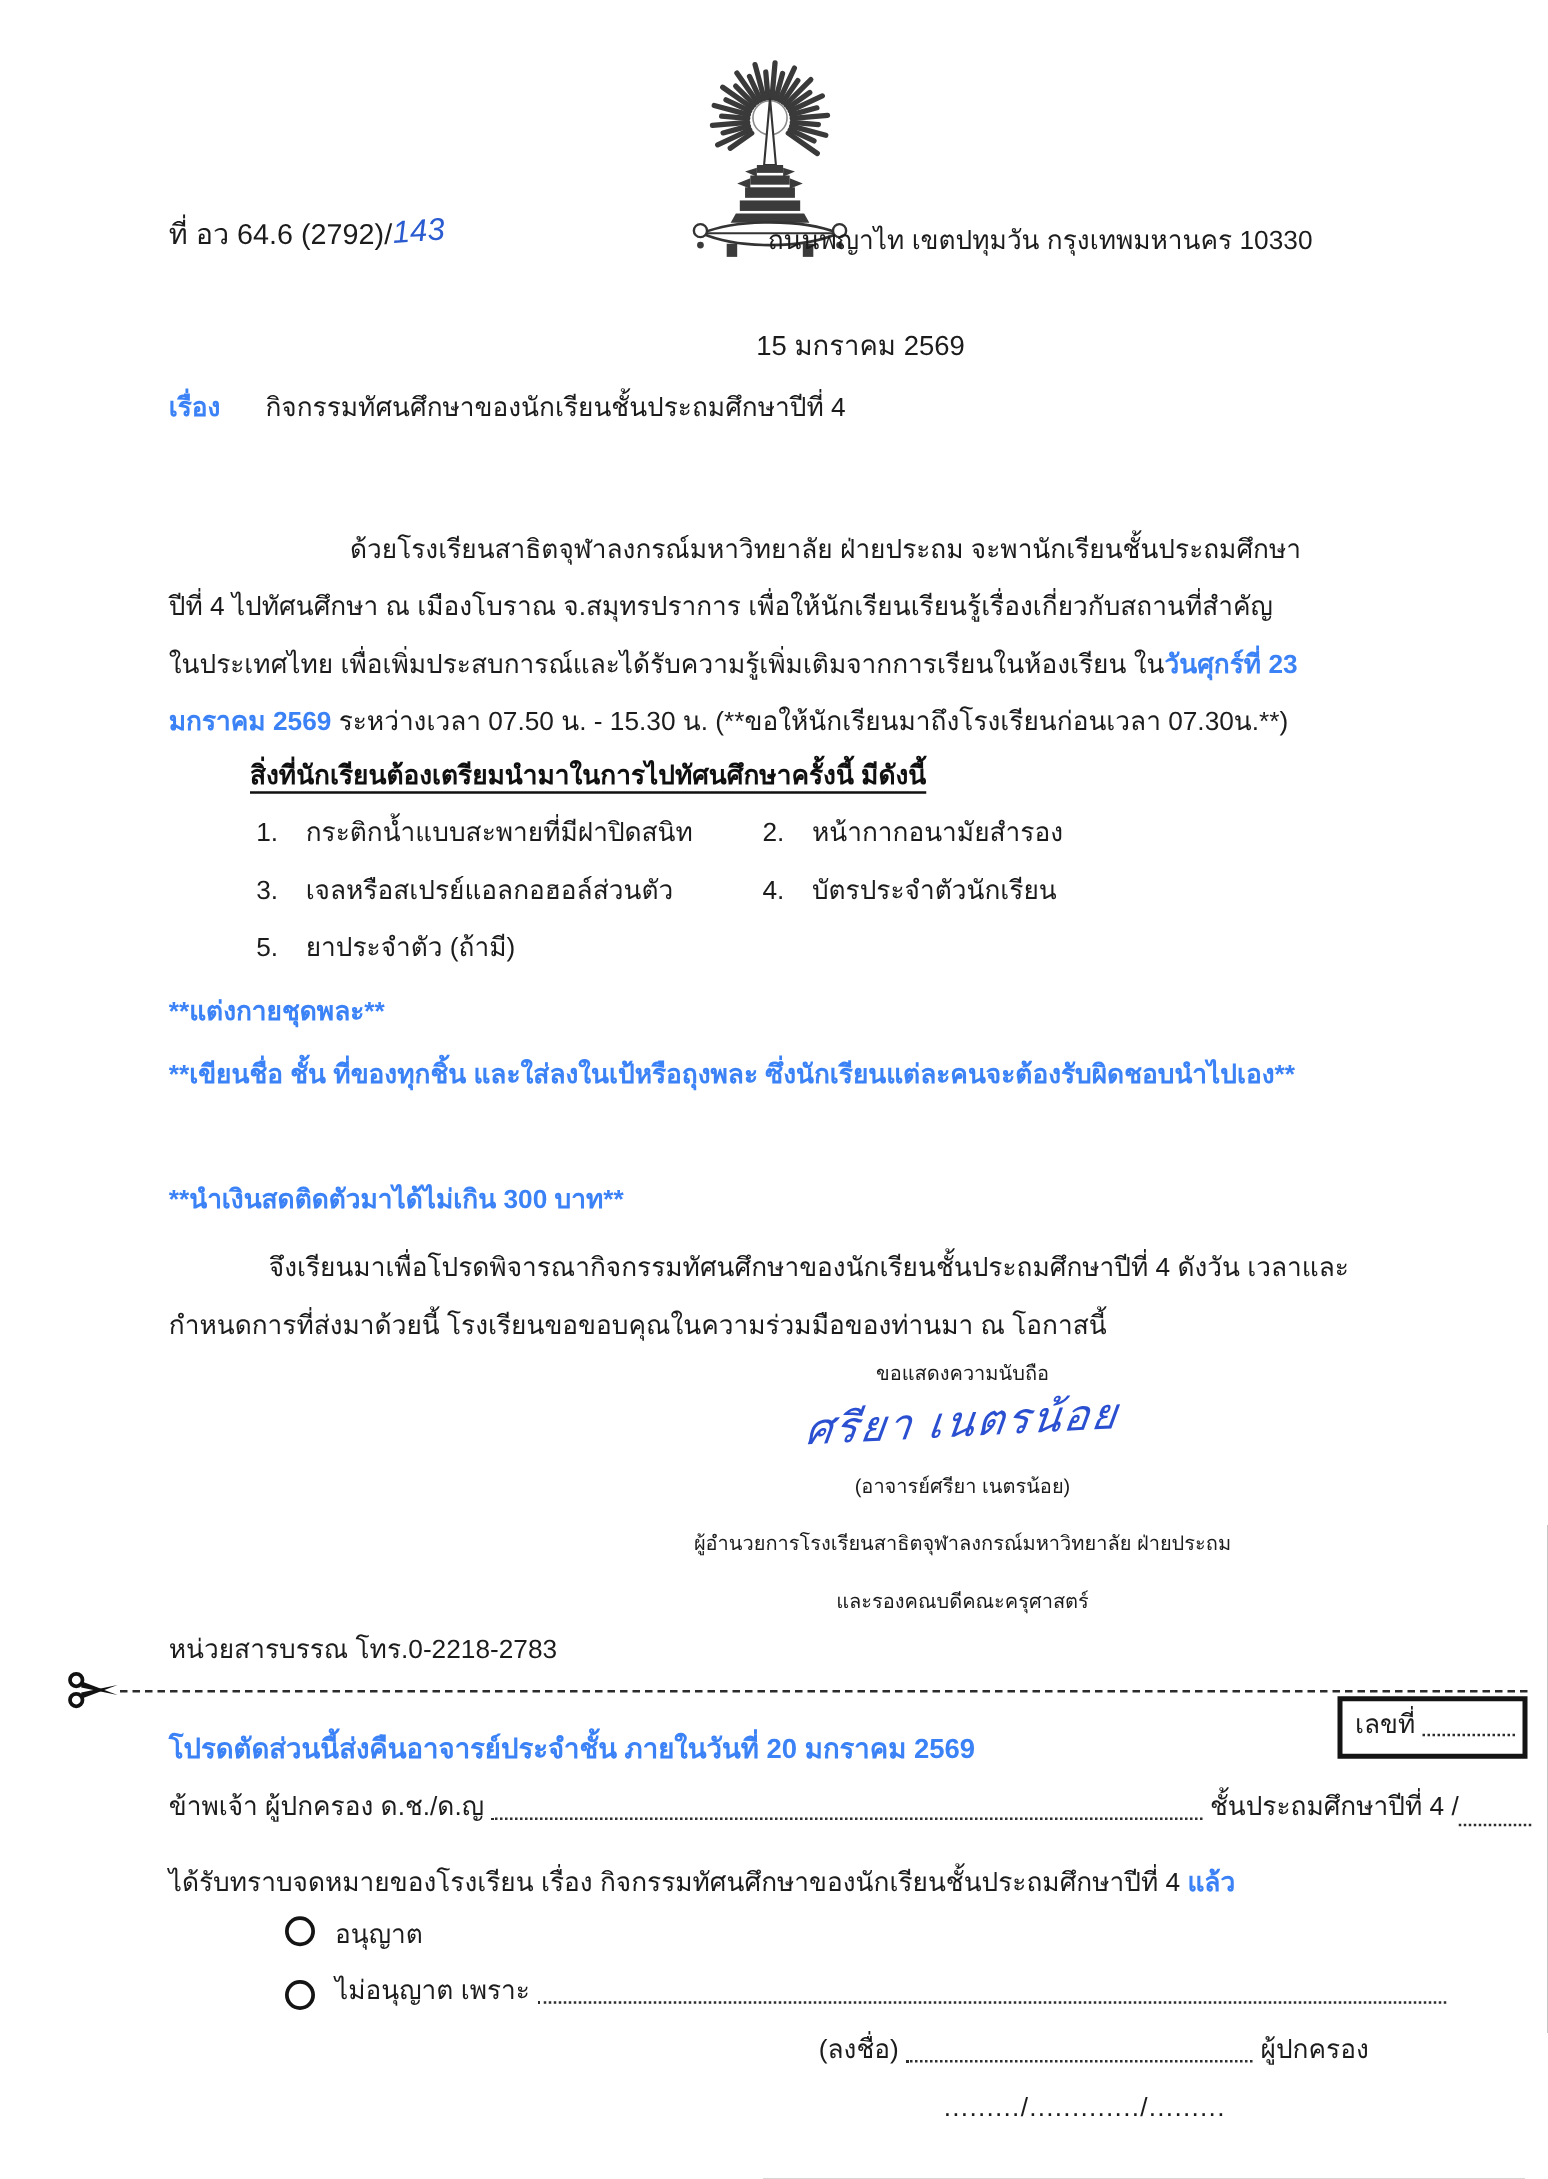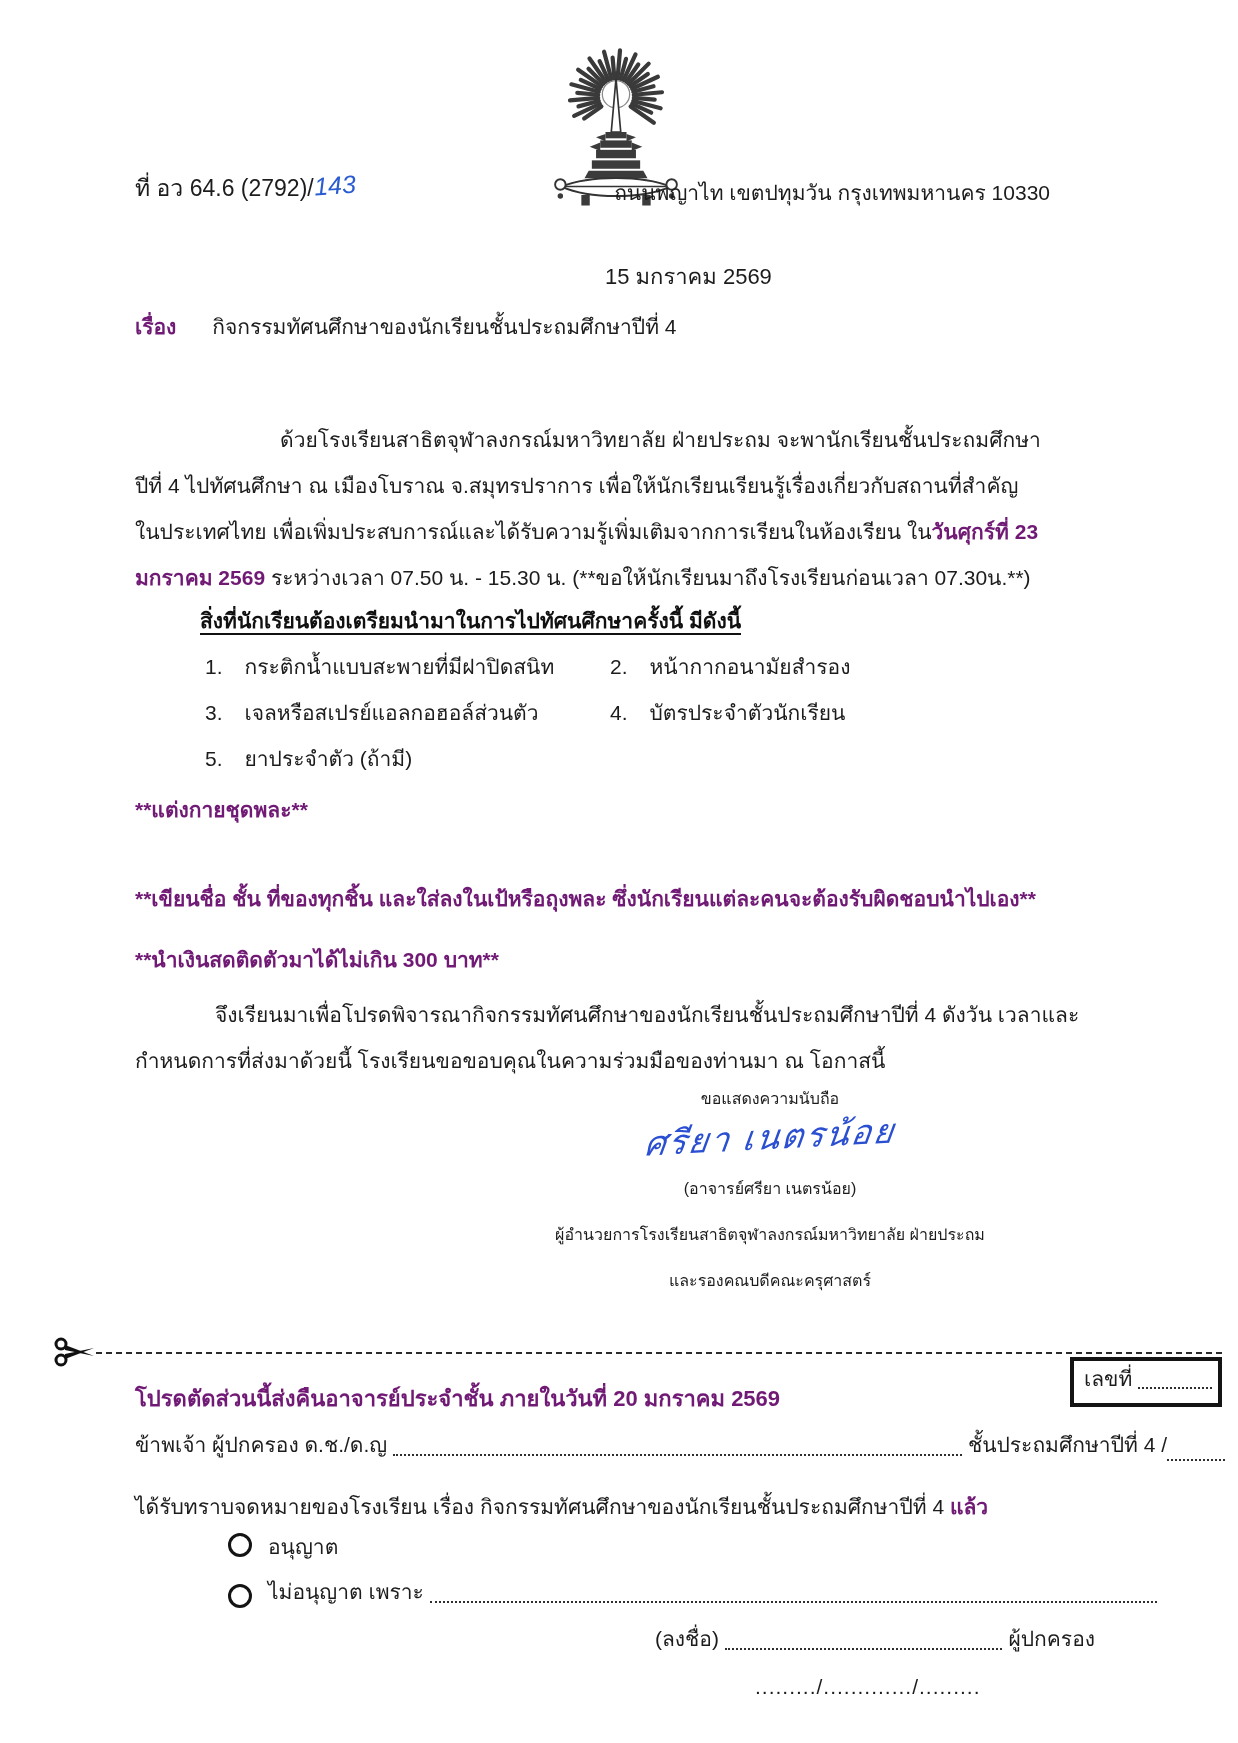--- a/index.html
+++ b/index.html
@@ -3,21 +3,21 @@
 <meta charset="utf-8">
 <style>
   html,body{margin:0;padding:0;background:#9a9a9a;}
   .page{
     position:relative;width:1238px;height:1743px;margin:0 auto;
     background:#ffffff;overflow:hidden;
     font-family:"Liberation Sans","DejaVu Sans",sans-serif;
     color:#1c1c1c;
   }
   .line{position:absolute;white-space:nowrap;font-size:21px;line-height:30px;color:#1c1c1c;}
-  .b{font-weight:bold;color:#701a75;}
+  .b{font-weight:bold;color:#3b82f6;}
   .center-block{position:absolute;left:420px;width:700px;text-align:center;}
   .rightblock{position:absolute;text-align:right;right:188px;top:172px;line-height:42px;font-size:21px;}
   .uhead{font-weight:bold;border-bottom:2px solid #111;padding-bottom:1px;color:#101010;}
   .dots{display:inline-block;border-bottom:2.5px dotted #2e2e2e;}
   .leader{flex:1;border-bottom:2.5px dotted #2e2e2e;margin:0 6px 5px 6px;}
   .flexline{position:absolute;display:flex;align-items:flex-end;font-size:21px;}
   .radio{display:inline-block;width:18px;height:18px;border:3.5px solid #141414;border-radius:50%;margin-right:16px;position:relative;top:3px;background:#fff;}
   .cutline{position:absolute;left:96px;right:16px;top:1352px;border-top:2.5px dashed #2b2b2b;}
   .numbox{position:absolute;left:1070px;top:1357px;width:152px;height:50px;border:4px solid #141414;display:flex;align-items:flex-end;padding:4px 0 8px 10px;box-sizing:border-box;font-size:21px;text-align:right;}
   .handblue{color:#2a5bd0;}
@@ -120,32 +120,33 @@
     <span style="margin-right:22px;">3.</span><span>เจลหรือสเปรย์แอลกอฮอล์ส่วนตัว</span>
   </div>
   <div class="line" style="left:610px;top:698px;">
     <span style="margin-right:22px;">4.</span><span>บัตรประจำตัวนักเรียน</span>
   </div>
   <div class="line" style="left:205px;top:744px;">
     <span style="margin-right:22px;">5.</span><span>ยาประจำตัว (ถ้ามี)</span>
   </div>
 
   <div class="line b" style="left:135px;top:795px;">**แต่งกายชุดพละ**</div>
-  <div class="line b" style="left:135px;top:884px;">**เขียนชื่อ ชั้น ที่ของทุกชิ้น และใส่ลงในเป้หรือถุงพละ ซึ่งนักเรียนแต่ละคนจะต้องรับผิดชอบนำไปเอง**</div>
+  <div class="line b" style="left:135px;top:845px;">**เขียนชื่อ ชั้น ที่ของทุกชิ้น และใส่ลงในเป้หรือถุงพละ ซึ่งนักเรียนแต่ละคนจะต้องรับผิดชอบนำไปเอง**</div>
   <div class="line b" style="left:135px;top:945px;">**นำเงินสดติดตัวมาได้ไม่เกิน 300 บาท**</div>
 
   <div class="line" style="left:215px;top:1000px;">จึงเรียนมาเพื่อโปรดพิจารณากิจกรรมทัศนศึกษาของนักเรียนชั้นประถมศึกษาปีที่ 4  ดังวัน เวลาและ</div>
   <div class="line" style="left:135px;top:1046px;">กำหนดการที่ส่งมาด้วยนี้  โรงเรียนขอขอบคุณในความร่วมมือของท่านมา ณ โอกาสนี้</div>
 
   <div class="center-block" style="top:1086px;">ขอแสดงความนับถือ</div>
   <div class="sig">ศรียา เนตรน้อย</div>
   <div class="center-block" style="top:1176px;">(อาจารย์ศรียา เนตรน้อย)</div>
   <div class="center-block" style="top:1222px;">ผู้อำนวยการโรงเรียนสาธิตจุฬาลงกรณ์มหาวิทยาลัย ฝ่ายประถม</div>
   <div class="center-block" style="top:1268px;">และรองคณบดีคณะครุศาสตร์</div>
 
+  <div class="line" style="left:135px;top:1305px;">หน่วยสารบรรณ โทร.0-2218-2783</div>
 
   <div style="position:absolute;left:52px;top:1334px;">
     <svg width="46" height="36" viewBox="0 0 46 36">
       <circle cx="9" cy="10" r="5" fill="none" stroke="#111" stroke-width="3"></circle>
       <circle cx="9" cy="26" r="5" fill="none" stroke="#111" stroke-width="3"></circle>
       <polygon points="13,11 42,22 13,16" fill="#111"></polygon>
       <polygon points="13,25 42,14 13,20" fill="#111"></polygon>
     </svg>
   </div>
   <div class="cutline"></div>

